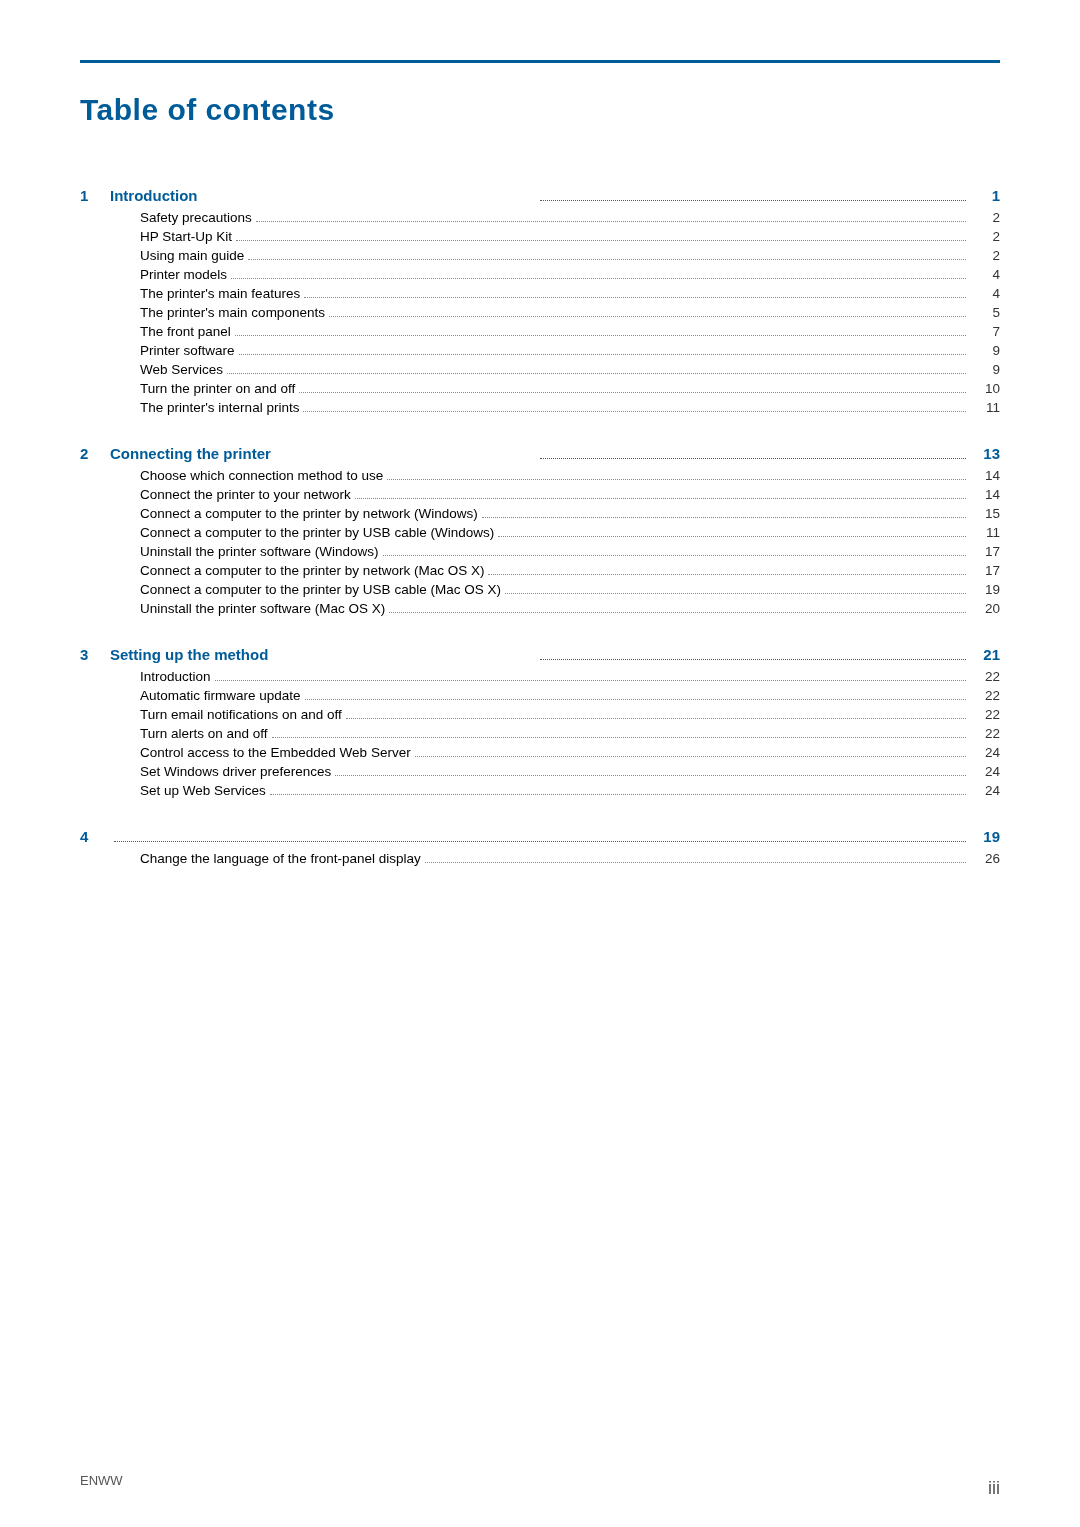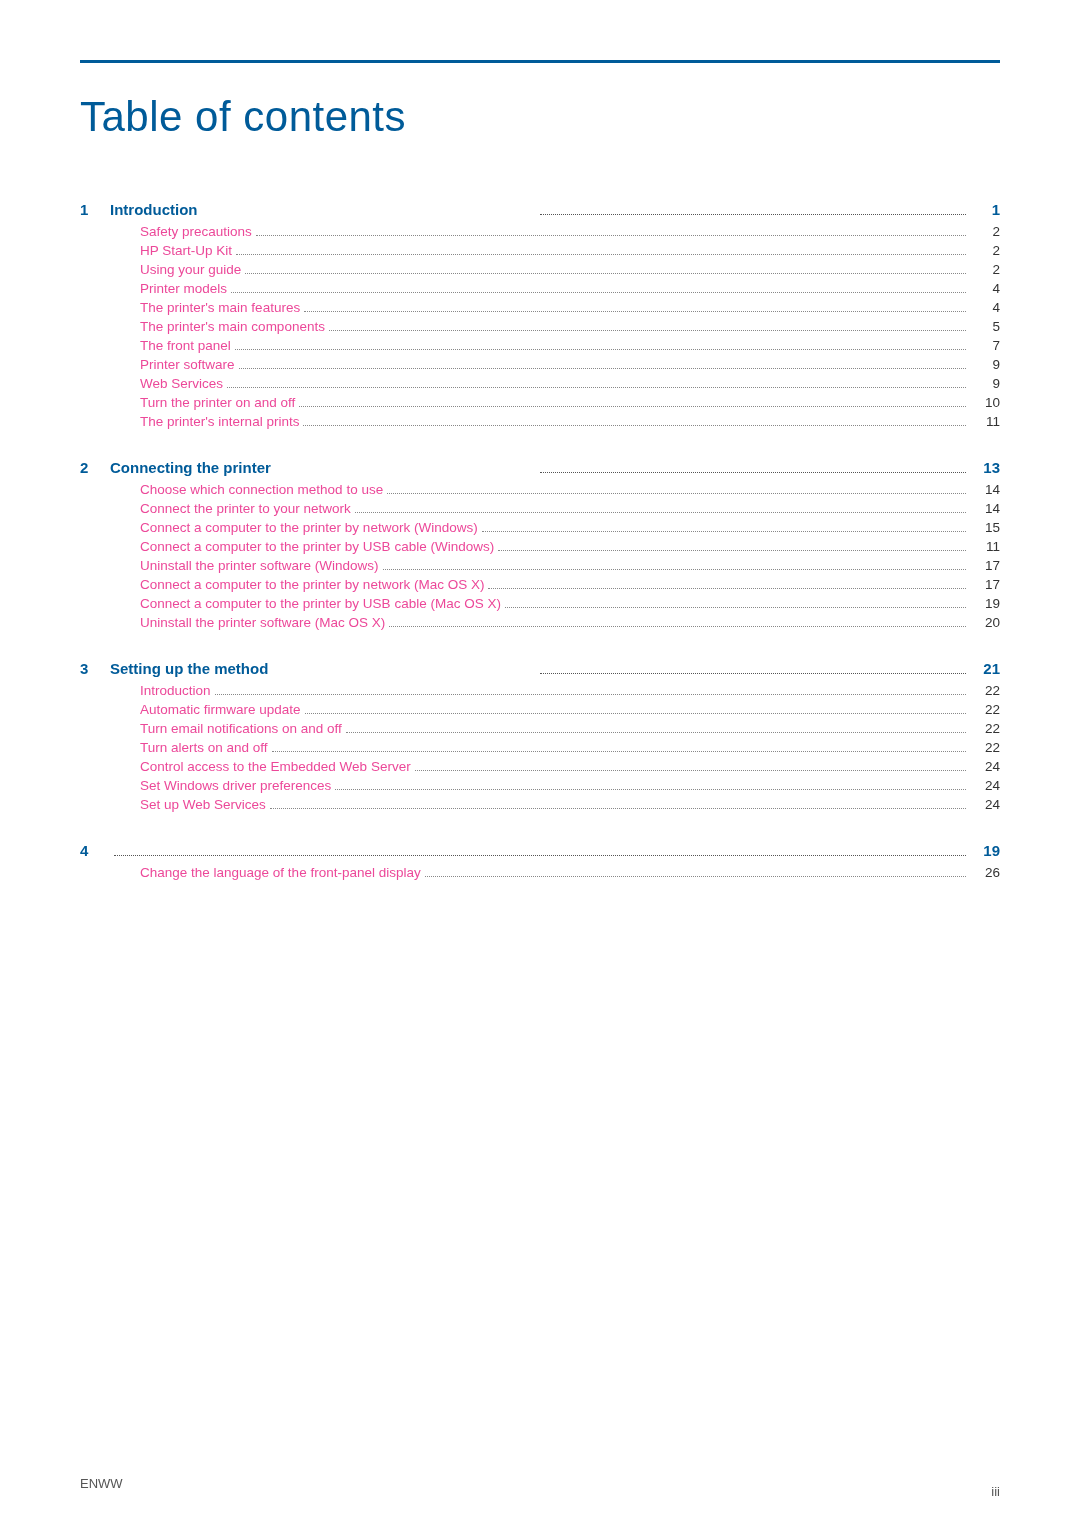--- a/index.html
+++ b/index.html
@@ -16,22 +16,22 @@
       min-height: 1527px;
       padding: 60px 80px 60px 80px;
     }
 
     .top-border {
       border-top: 3px solid #005b99;
       margin-bottom: 30px;
     }
 
     .page-title {
-      font-size: 42px;
-      font-weight: normal;
+      font-size: 30px;
+      font-weight: bold;
       color: #005b99;
       margin-bottom: 60px;
       letter-spacing: 0.5px;
     }
 
     .toc-section {
       margin-bottom: 30px;
     }
 
     .toc-chapter {
@@ -70,21 +70,21 @@
 
     .toc-entry {
       display: flex;
       align-items: baseline;
       padding-left: 60px;
       margin-bottom: 4px;
     }
 
     .toc-entry .entry-title {
       font-size: 13.5px;
-      color: #ec4899;
+      color: #000000;
       white-space: nowrap;
     }
 
     .toc-entry .dots {
       flex: 1;
       border-bottom: 1px dotted #888;
       margin: 0 4px 3px 4px;
       min-width: 10px;
     }
 
@@ -105,21 +105,21 @@
       align-items: center;
       font-size: 13px;
       color: #555;
     }
 
     .footer-left {
       font-size: 13px;
     }
 
     .footer-right {
-      font-size: 13px;
+      font-size: 18px;
       margin-top: 16px;
     }
   </style>
 </head>
 <body>
 
 <div class="top-border"></div>
 
 <h1 class="page-title">Table of contents</h1>
 
@@ -135,21 +135,21 @@
         <span class="entry-title">Safety precautions</span>
         <span class="dots"></span>
         <span class="page-num">2</span>
       </div>
       <div class="toc-entry">
         <span class="entry-title">HP Start-Up Kit</span>
         <span class="dots"></span>
         <span class="page-num">2</span>
       </div>
       <div class="toc-entry">
-        <span class="entry-title">Using your guide</span>
+        <span class="entry-title">Using main guide</span>
         <span class="dots"></span>
         <span class="page-num">2</span>
       </div>
       <div class="toc-entry">
         <span class="entry-title">Printer models</span>
         <span class="dots"></span>
         <span class="page-num">4</span>
       </div>
       <div class="toc-entry">
         <span class="entry-title">The printer's main features</span>

